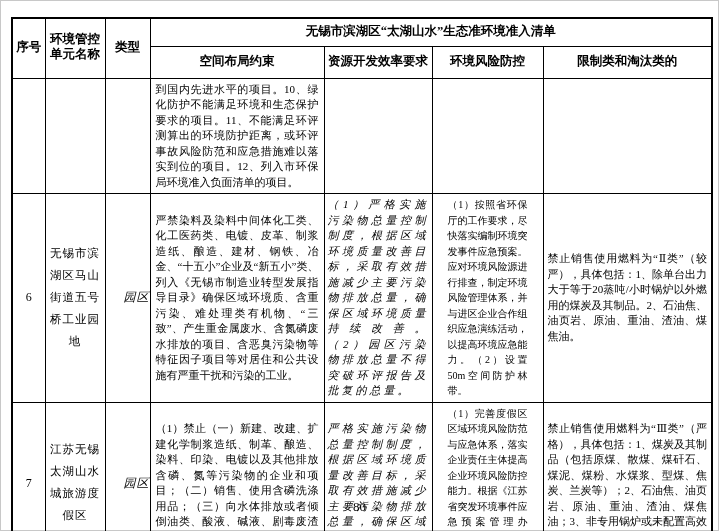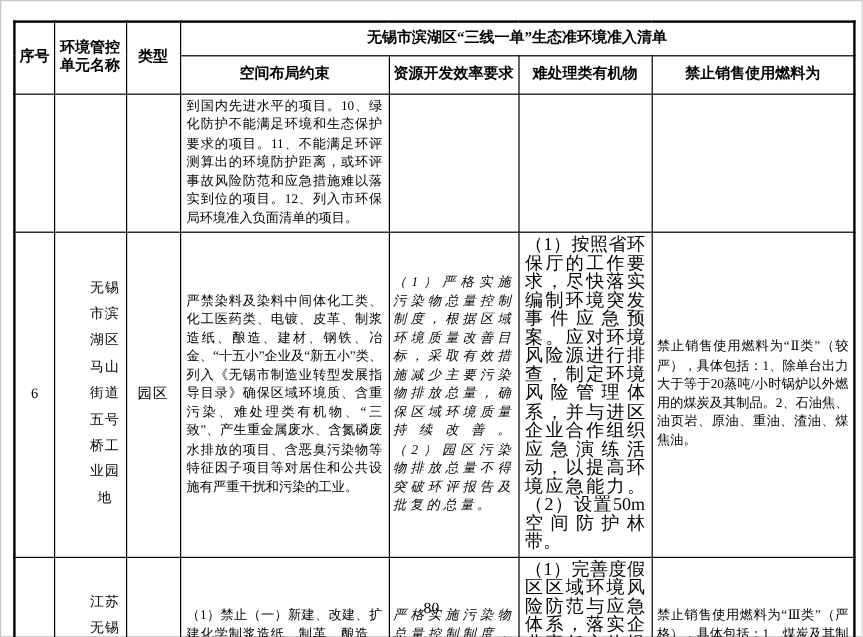--- a/index.html
+++ b/index.html
@@ -34,33 +34,33 @@
     text-align: center;
     line-height: 1.25;
   }
   tr.h1 { height: 28px; }
   tr.h2 { height: 32px; margin-left: 48px; }
   tr.rA { height: 112px; margin-left: 36px; }
   tr.r6 { height: 186px; }
   tr.r7 { height: 108px; }
   .pre { white-space: pre-line; font-family: Liberation Mono, monospace; }
   .c-seq  { text-align: center; font-size: 12px; }
-  .c-unit { text-align: center; font-size: 11.5px; line-height: 1.9; letter-spacing: 1px; padding-left: 25px; }
-  .c-type { text-align: center; font-size: 12px; letter-spacing: 1px; }
+  .c-unit { text-align: center; font-size: 11.5px; line-height: 1.9; letter-spacing: 1px; }
+  .c-type { text-align: right; font-size: 12px; letter-spacing: 1px; font-style: italic; }
   .c-text {
     font-size: 11px;
     line-height: 15.5px;
     text-align: justify;
     text-justify: inter-character;
     padding: 3px 5px;
     vertical-align: middle;
   }
   td.top { vertical-align: top; }
   .c5 { letter-spacing: 3px; padding: 3px 3px; font-style: italic; }
-  .c6 { padding: 3px 5px; font-size: 15px; }
+  .c6 { padding: 3px 15px; font-size: 10px; }
   .c7 { padding: 3px 4px; }
   .page-num {
     position: absolute;
     left: 0; right: 0;
     top: 498px;
     text-align: center;
     font-size: 13px;
   }
 </style>
 </head>
@@ -77,27 +77,27 @@
       <col style="width:108px">
       <col style="width:111px">
       <col style="width:169px">
     </colgroup>
     <thead>
       <tr class="h1">
         <th rowspan="2">序号</th>
         <th rowspan="2" class="pre">环境管控
 单元名称</th>
         <th rowspan="2">类型</th>
-        <th colspan="4">无锡市滨湖区“三线一单”生态准环境准入清单</th>
+        <th colspan="4">无锡市滨湖区“太湖山水”生态准环境准入清单</th>
       </tr>
       <tr class="h2">
         <th>空间布局约束</th>
         <th>资源开发效率要求</th>
-        <th>难处理类有机物</th>
-        <th>禁止销售使用燃料为</th>
+        <th>环境风险防控</th>
+        <th>限制类和淘汰类的</th>
       </tr>
     </thead>
     <tbody>
       <tr class="rA">
         <td class="c-seq"></td>
         <td class="c-unit pre"></td>
         <td class="c-type"></td>
         <td class="c-text top">到国内先进水平的项目。10、绿化防护不能满足环境和生态保护要求的项目。11、不能满足环评测算出的环境防护距离，或环评事故风险防范和应急措施难以落实到位的项目。12、列入市环保局环境准入负面清单的项目。</td>
         <td class="c-text c5"></td>
         <td class="c-text c6"></td>

